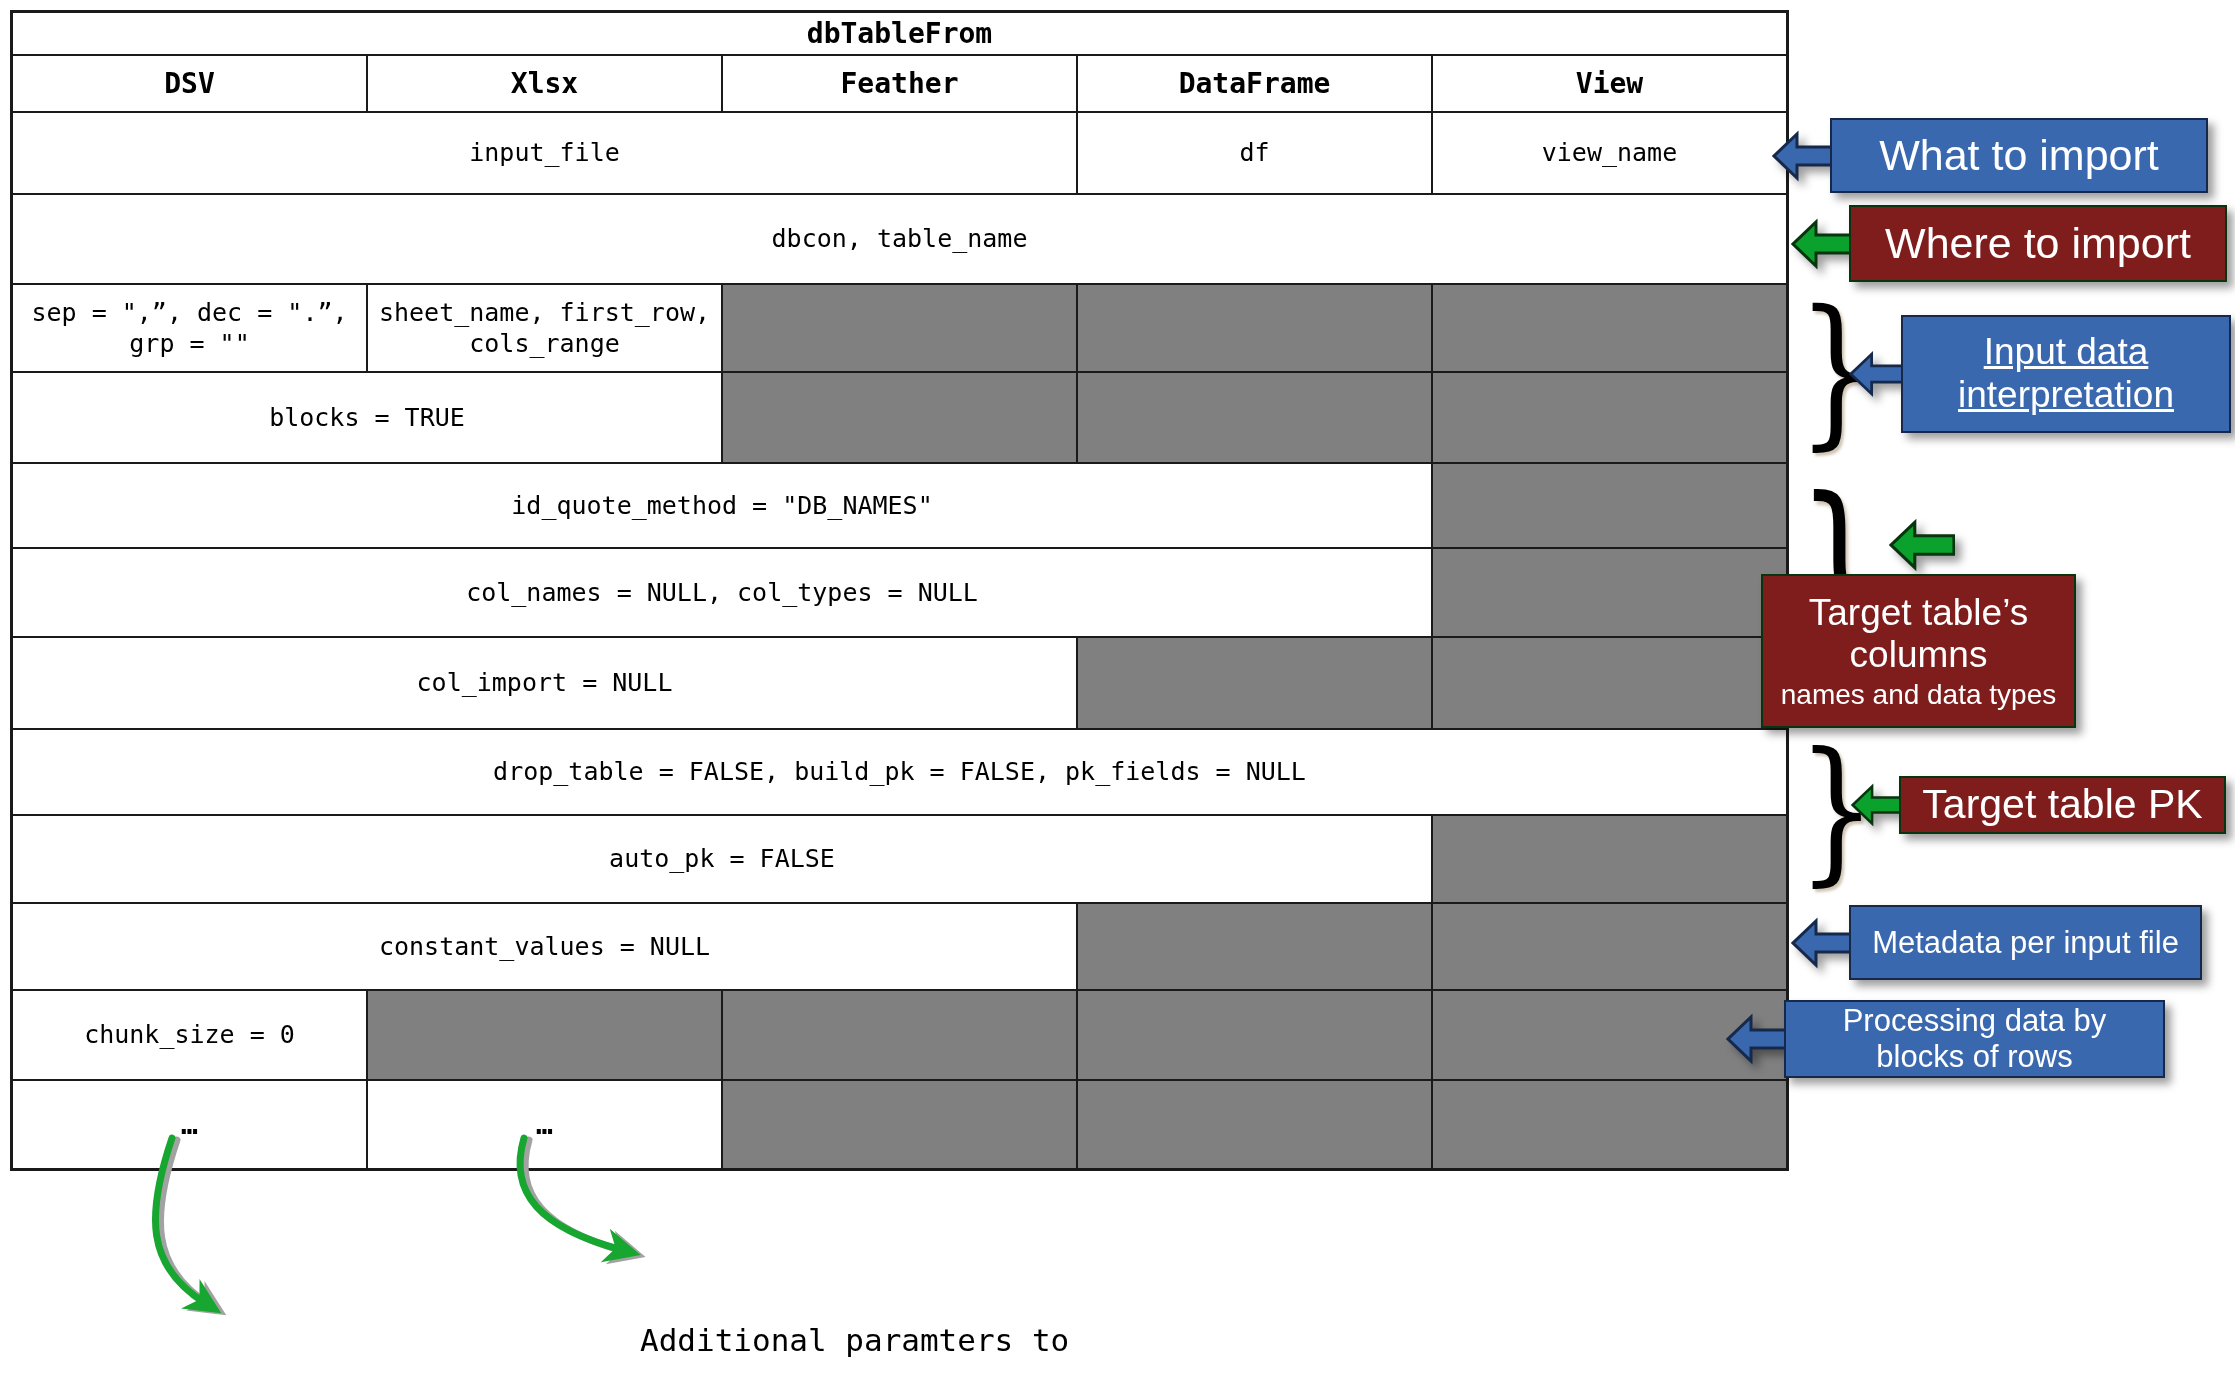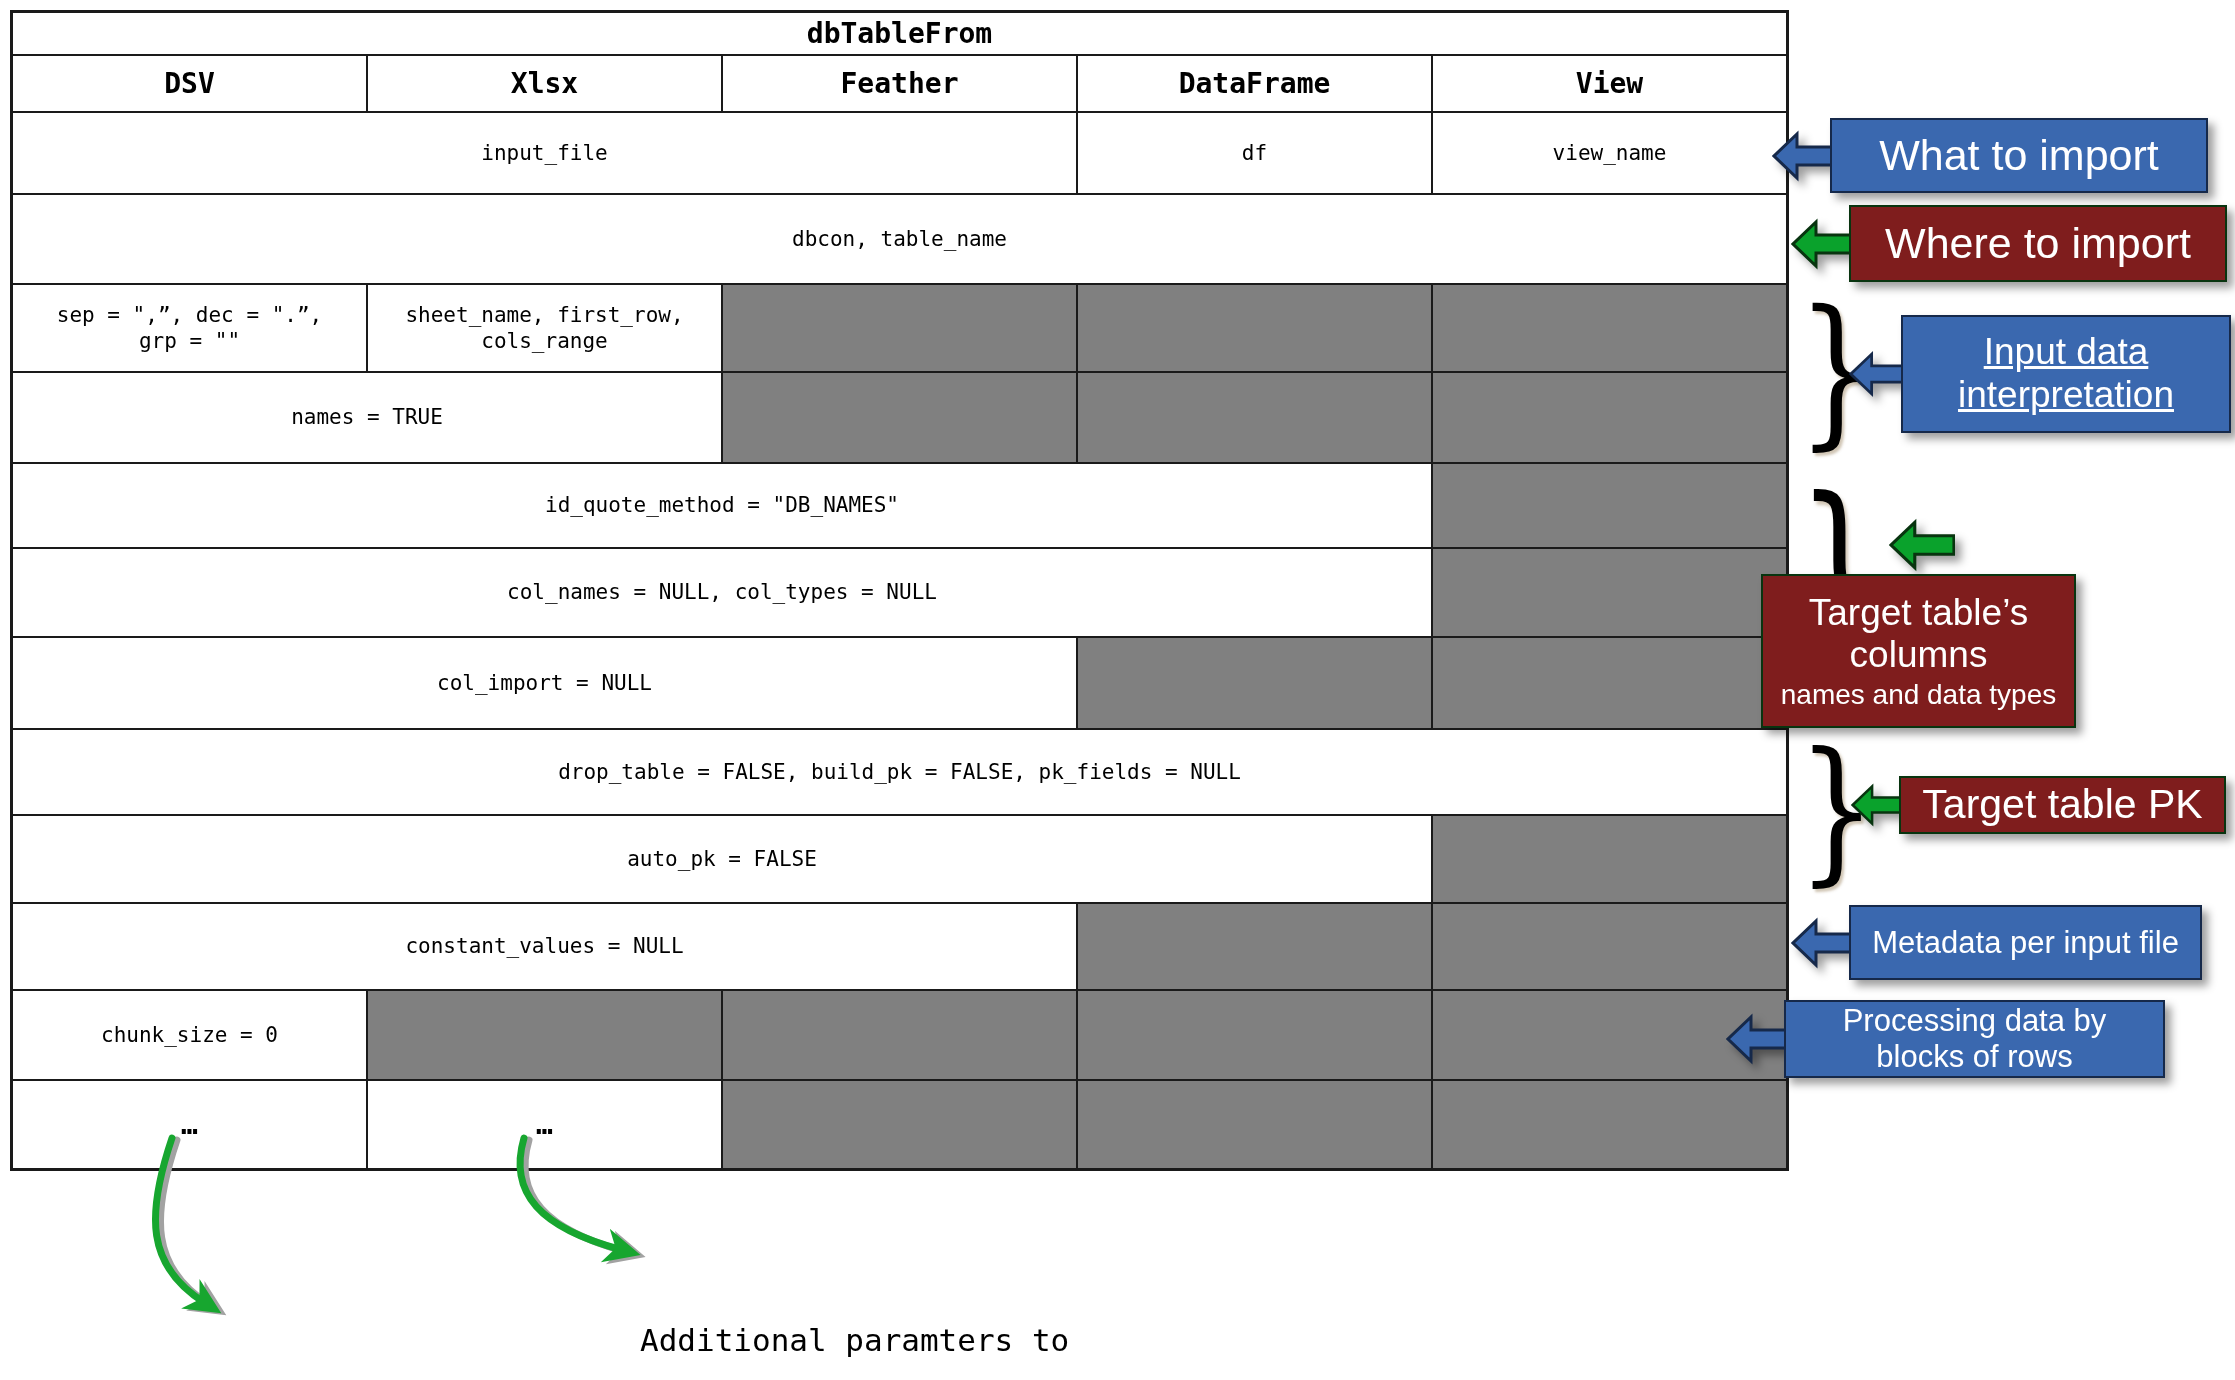--- a/index.html
+++ b/index.html
@@ -5,21 +5,21 @@
   html,body{margin:0;padding:0;}
   body{width:2235px;height:1380px;background:#ffffff;position:relative;overflow:hidden;
        font-family:"DejaVu Sans Mono",monospace;color:#000;}
 
   
   .tbl{position:absolute;left:10px;top:10px;width:1779px;box-sizing:border-box;
        display:grid;grid-template-columns:repeat(5,1fr);
        grid-template-rows:43px 57px 82px 90px 88px 91px 85px 89px 92px 86px 88px 87px 90px 89px;
        border:2.5px solid #1a1a1a;background:#4d7c0f;}
   .cell{box-sizing:border-box;border:1.6px solid #1a1a1a;display:flex;align-items:center;justify-content:center;
-        font-size:21px;line-height:1.25;white-space:pre-line;text-align:center;background:#fff;padding:0 6px;}
+        font-size:25px;line-height:1.25;white-space:pre-line;text-align:center;background:#fff;padding:0 6px;}
   .cell.ttl{grid-column:span 5;font-weight:bold;font-size:28px;}
   .cell.hdr{font-weight:bold;font-size:28px;}
   .cell.bold{font-weight:bold;font-size:28px;}
   .na{background:#808080;}
   .s2{grid-column:span 2}.s3{grid-column:span 3}.s4{grid-column:span 4}.s5{grid-column:span 5}
 
   
   .co{position:absolute;display:flex;align-items:center;
       filter:drop-shadow(6px 6px 4px rgba(0,0,0,.38));
       font-family:"Liberation Sans",sans-serif;}
@@ -72,21 +72,21 @@
   <div class="cell s5">dbcon, table_name</div>
 
   <div class="cell">sep = ",”, dec = ".”,
 grp = ""</div>
   <div class="cell">sheet_name, first_row,
 cols_range</div>
   <div class="cell na"></div>
   <div class="cell na"></div>
   <div class="cell na"></div>
 
-  <div class="cell s2">names = TRUE</div>
+  <div class="cell s2">blocks = TRUE</div>
   <div class="cell na"></div>
   <div class="cell na"></div>
   <div class="cell na"></div>
 
   <div class="cell s4">id_quote_method = "DB_NAMES"</div>
   <div class="cell na"></div>
 
   <div class="cell s4">col_names = NULL, col_types = NULL</div>
   <div class="cell na"></div>
 

